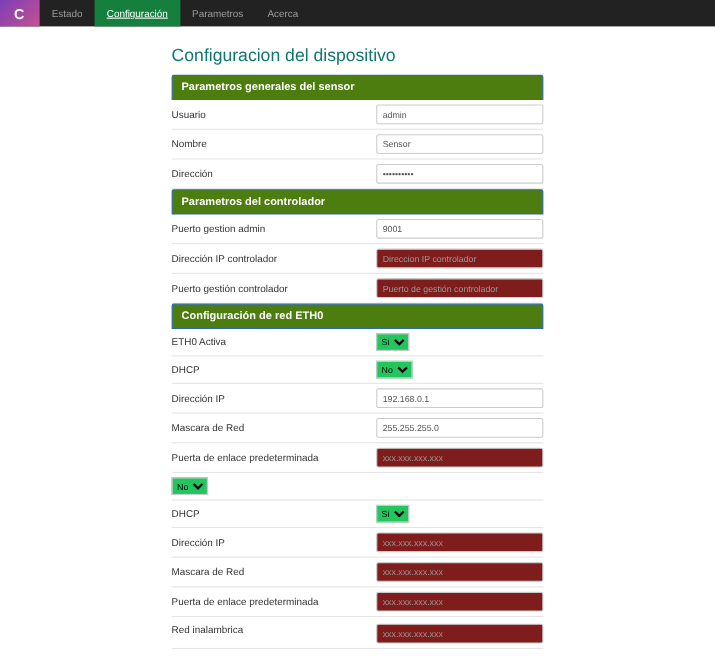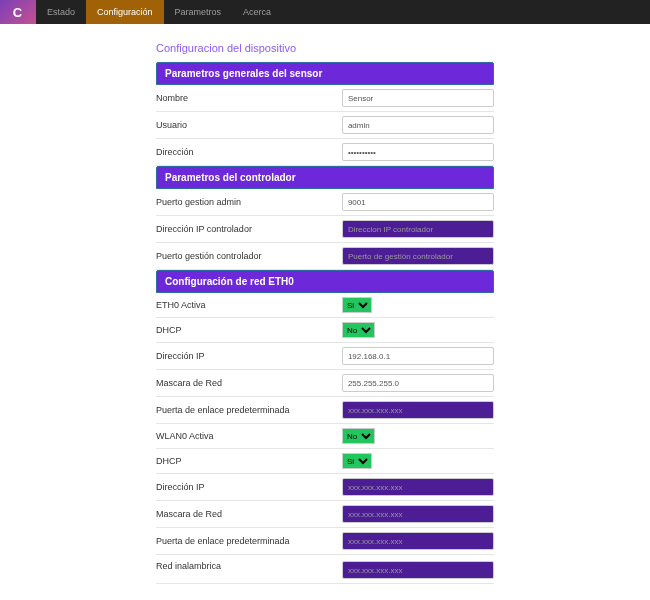--- a/index.html
+++ b/index.html
@@ -2,29 +2,29 @@
 <html><head>
   <meta charset="utf-8">
   <style>
     * { box-sizing: border-box; margin: 0; padding: 0; }
     body { font-family: "Helvetica Neue", Helvetica, Arial, sans-serif; font-size: 11px; color: #333; background: #fff; }
     .navbar { background: #222; height: 24px; display: flex; align-items: stretch; }
     .logo { width: 36px; height: 24px; background: linear-gradient(135deg, #7b3fb8, #c5518f); display: flex; align-items: center; justify-content: center; color: #fff; font-weight: bold; font-size: 13px; }
     .logo-sub { font-size: 5px; line-height: 5px; color: #eee; margin-left: 1px; }
     .nav-items { display: flex; align-items: stretch; }
     .nav-item { color: #9d9d9d; padding: 0 11px; font-size: 9px; display: flex; align-items: center; cursor: pointer; }
-    .nav-item.active { background: #a16207; color: #fff; }
+    .nav-item.active { background: #15803d; color: #fff; text-decoration: underline; }
     .container { width: 338px; margin: 18px auto 0 auto; }
-    .page-title { font-size: 11px; font-weight: 400; color: #8b5cf6; margin-bottom: 8px; }
-    .section-head { background: #6d28d9; color: #fff; font-weight: 600; font-size: 10px; padding: 5px 8px; border: 1px solid #2e6da4; border-radius: 2px 2px 0 0; }
+    .page-title { font-size: 16px; font-weight: 400; color: #0f766e; margin-bottom: 8px; }
+    .section-head { background: #4d7c0f; color: #fff; font-weight: 600; font-size: 10px; padding: 5px 8px; border: 1px solid #2e6da4; border-radius: 2px 2px 0 0; }
     .field-row { display: flex; align-items: center; padding: 4px 0; border-bottom: 1px solid #e5e5e5; min-height: 22px; }
     .field-label { width: 55%; padding-left: 0; font-size: 9px; color: #333; }
     .field-control { width: 45%; }
     .input-text { width: 100%; height: 18px; border: 1px solid #ccc; border-radius: 2px; padding: 2px 5px; font-size: 8px; color: #555; background: #fff; }
-    .input-text.disabled { background: #4c1d95; color: #999; }
+    .input-text.disabled { background: #7f1d1d; color: #999; }
     .input-text::placeholder { color: #999; }
     .select { height: 16px; border: 1px solid #ccc; font-size: 8px; background: #22c55e; }
   </style>
 </head>
 <body>
 
 <div class="navbar">
   <div class="logo">
     <span>C</span>
     <span class="logo-sub"></span>
@@ -35,26 +35,26 @@
     <div class="nav-item">Parametros</div>
     <div class="nav-item">Acerca</div>
   </div>
 </div>
 
 <div class="container">
   <div class="page-title">Configuracion del dispositivo</div>
 
   <div class="section-head">Parametros generales del sensor</div>
   <div class="field-row">
+    <div class="field-label">Usuario</div>
+    <div class="field-control"><input class="input-text" value="admin" style=""></div>
+  </div>
+  <div class="field-row">
     <div class="field-label">Nombre</div>
     <div class="field-control"><input class="input-text" value="Sensor" style=""></div>
-  </div>
-  <div class="field-row">
-    <div class="field-label">Usuario</div>
-    <div class="field-control"><input class="input-text" value="admin" style=""></div>
   </div>
   <div class="field-row">
     <div class="field-label">Dirección</div>
     <div class="field-control"><input class="input-text" value="••••••••••" style=""></div>
   </div>
 
   <div class="section-head">Parametros del controlador</div>
   <div class="field-row">
     <div class="field-label">Puerto gestion admin</div>
     <div class="field-control"><input class="input-text" value="9001" style=""></div>
@@ -84,21 +84,20 @@
   <div class="field-row">
     <div class="field-label">Mascara de Red</div>
     <div class="field-control"><input class="input-text" value="255.255.255.0" style=""></div>
   </div>
   <div class="field-row">
     <div class="field-label">Puerta de enlace predeterminada</div>
     <div class="field-control"><input class="input-text disabled" readonly="" placeholder="xxx.xxx.xxx.xxx" style=""></div>
   </div>
 
   <div class="field-row">
-    <div class="field-label">WLAN0 Activa</div>
     <div class="field-control"><select class="select"><option>No</option></select></div>
   </div>
   <div class="field-row">
     <div class="field-label">DHCP</div>
     <div class="field-control"><select class="select"><option>Si</option></select></div>
   </div>
   <div class="field-row">
     <div class="field-label">Dirección IP</div>
     <div class="field-control"><input class="input-text disabled" readonly="" placeholder="xxx.xxx.xxx.xxx" style=""></div>
   </div>

